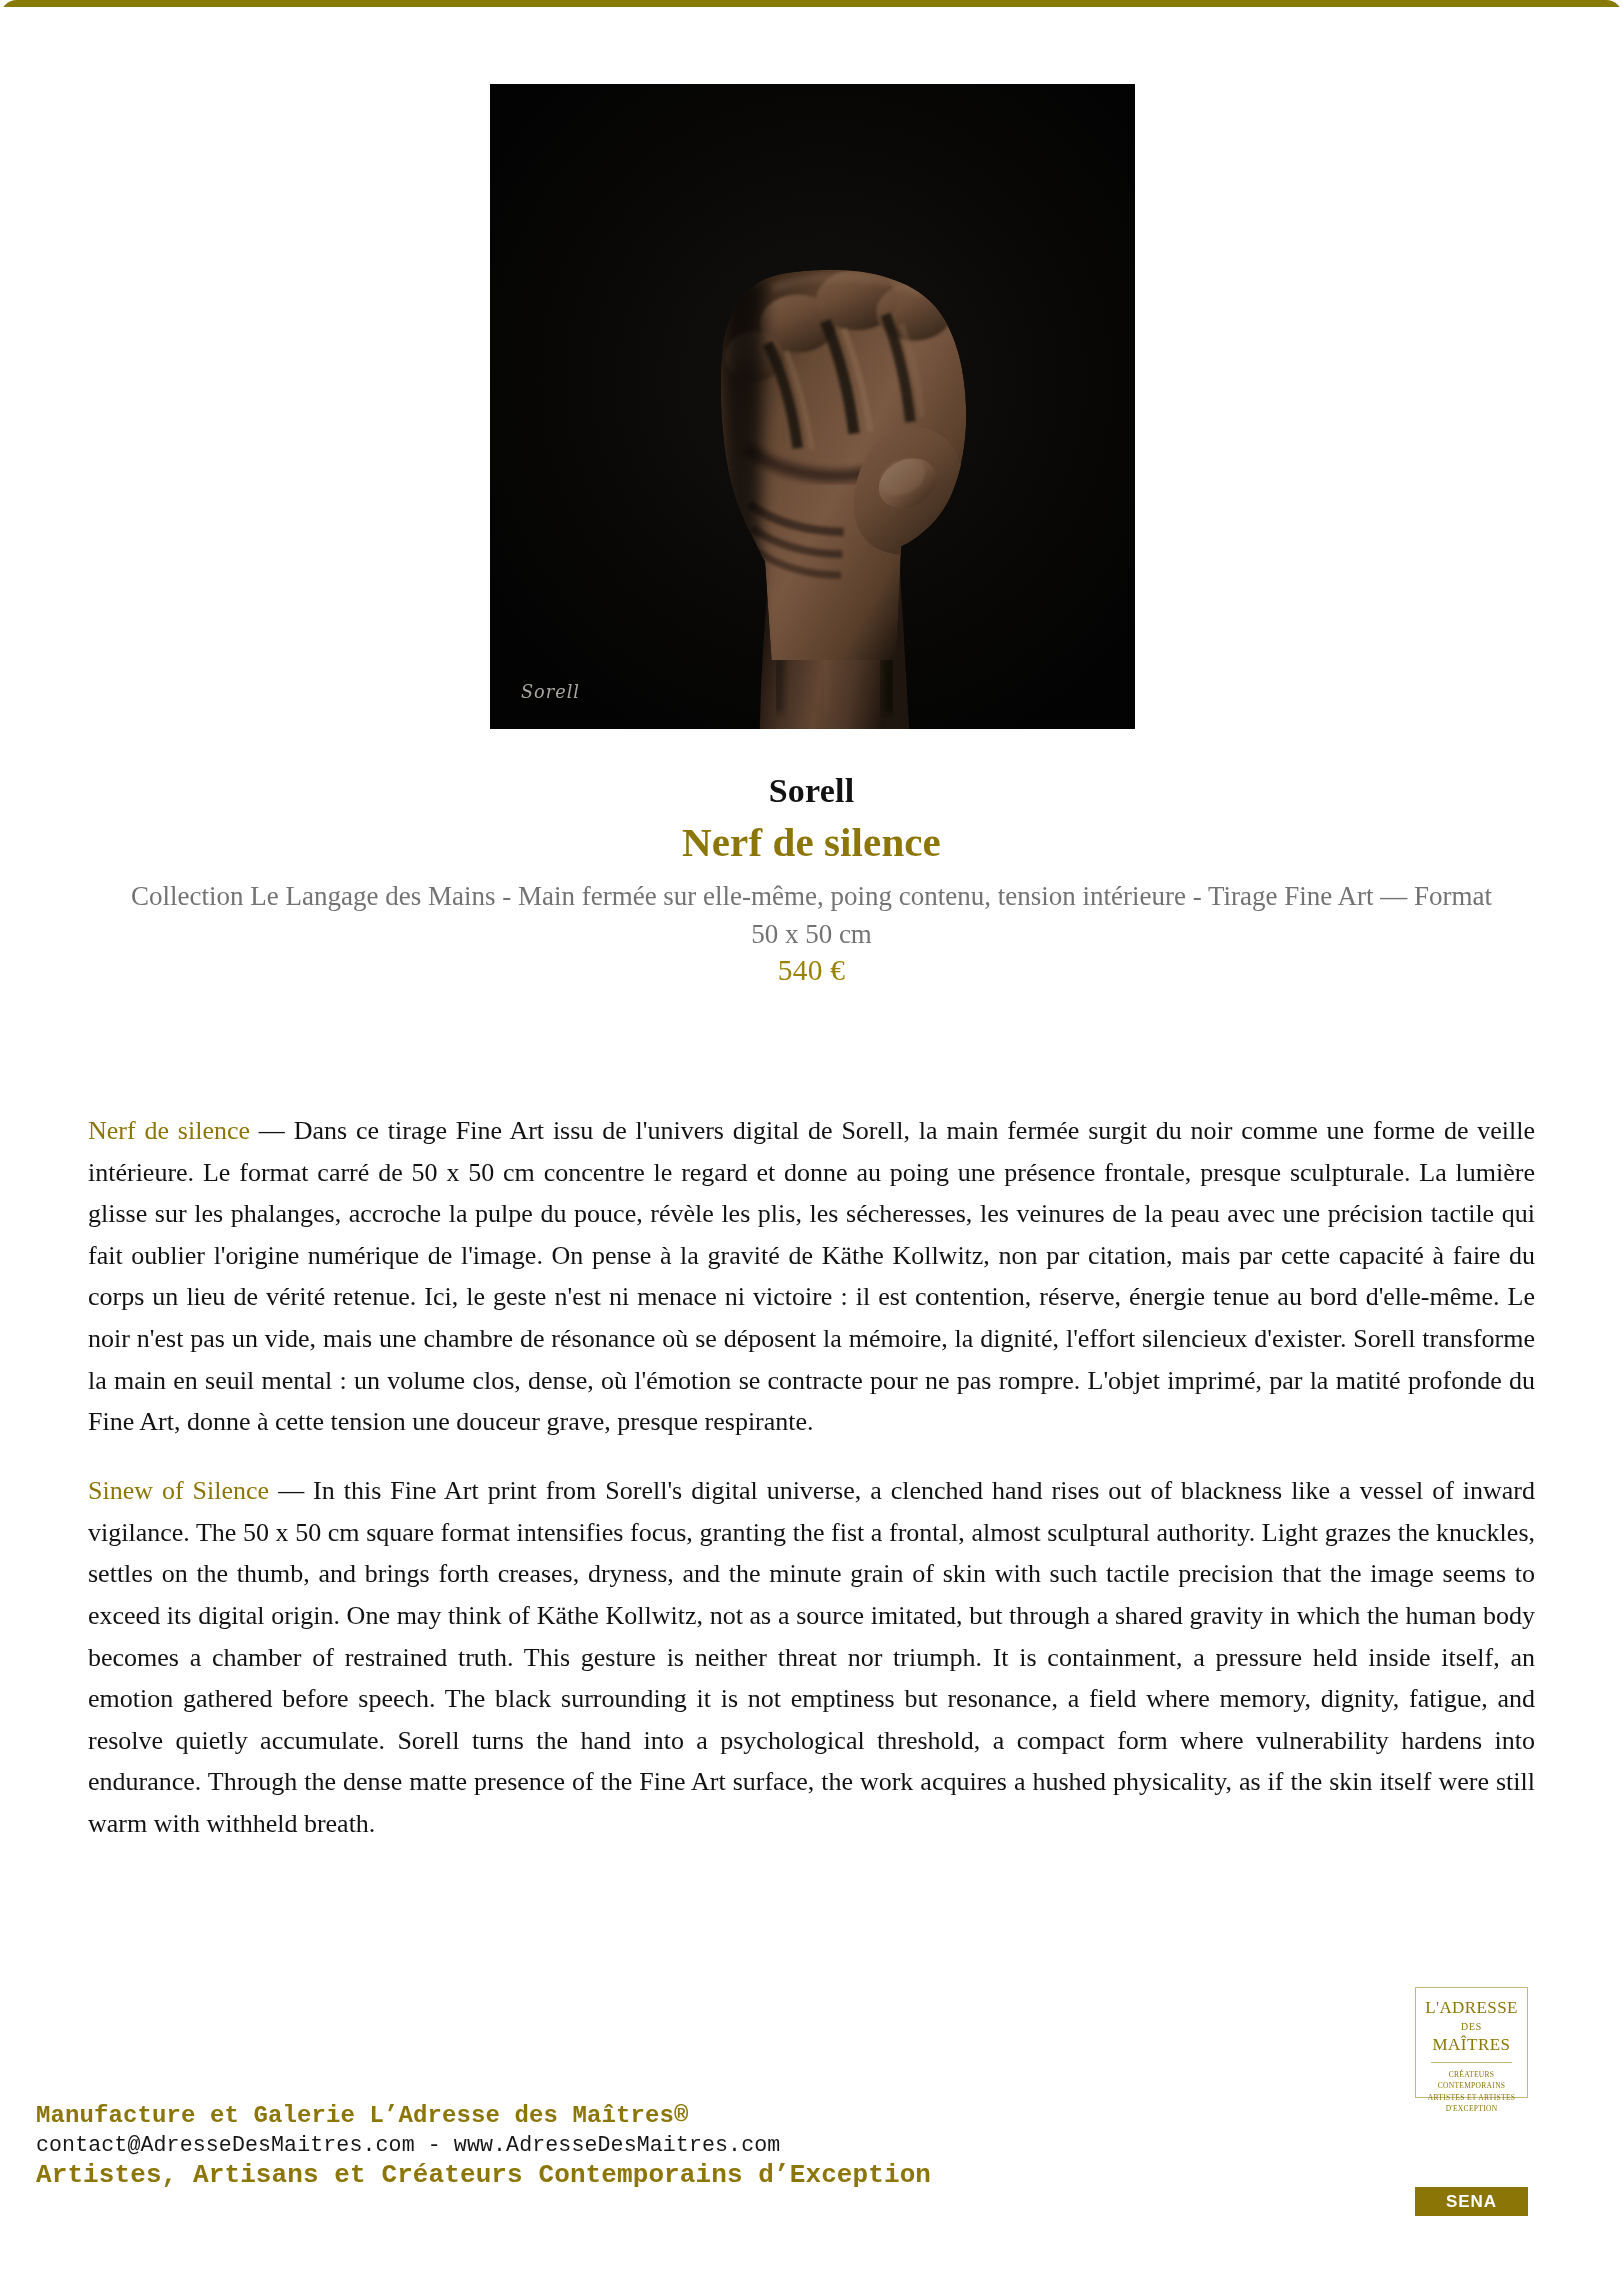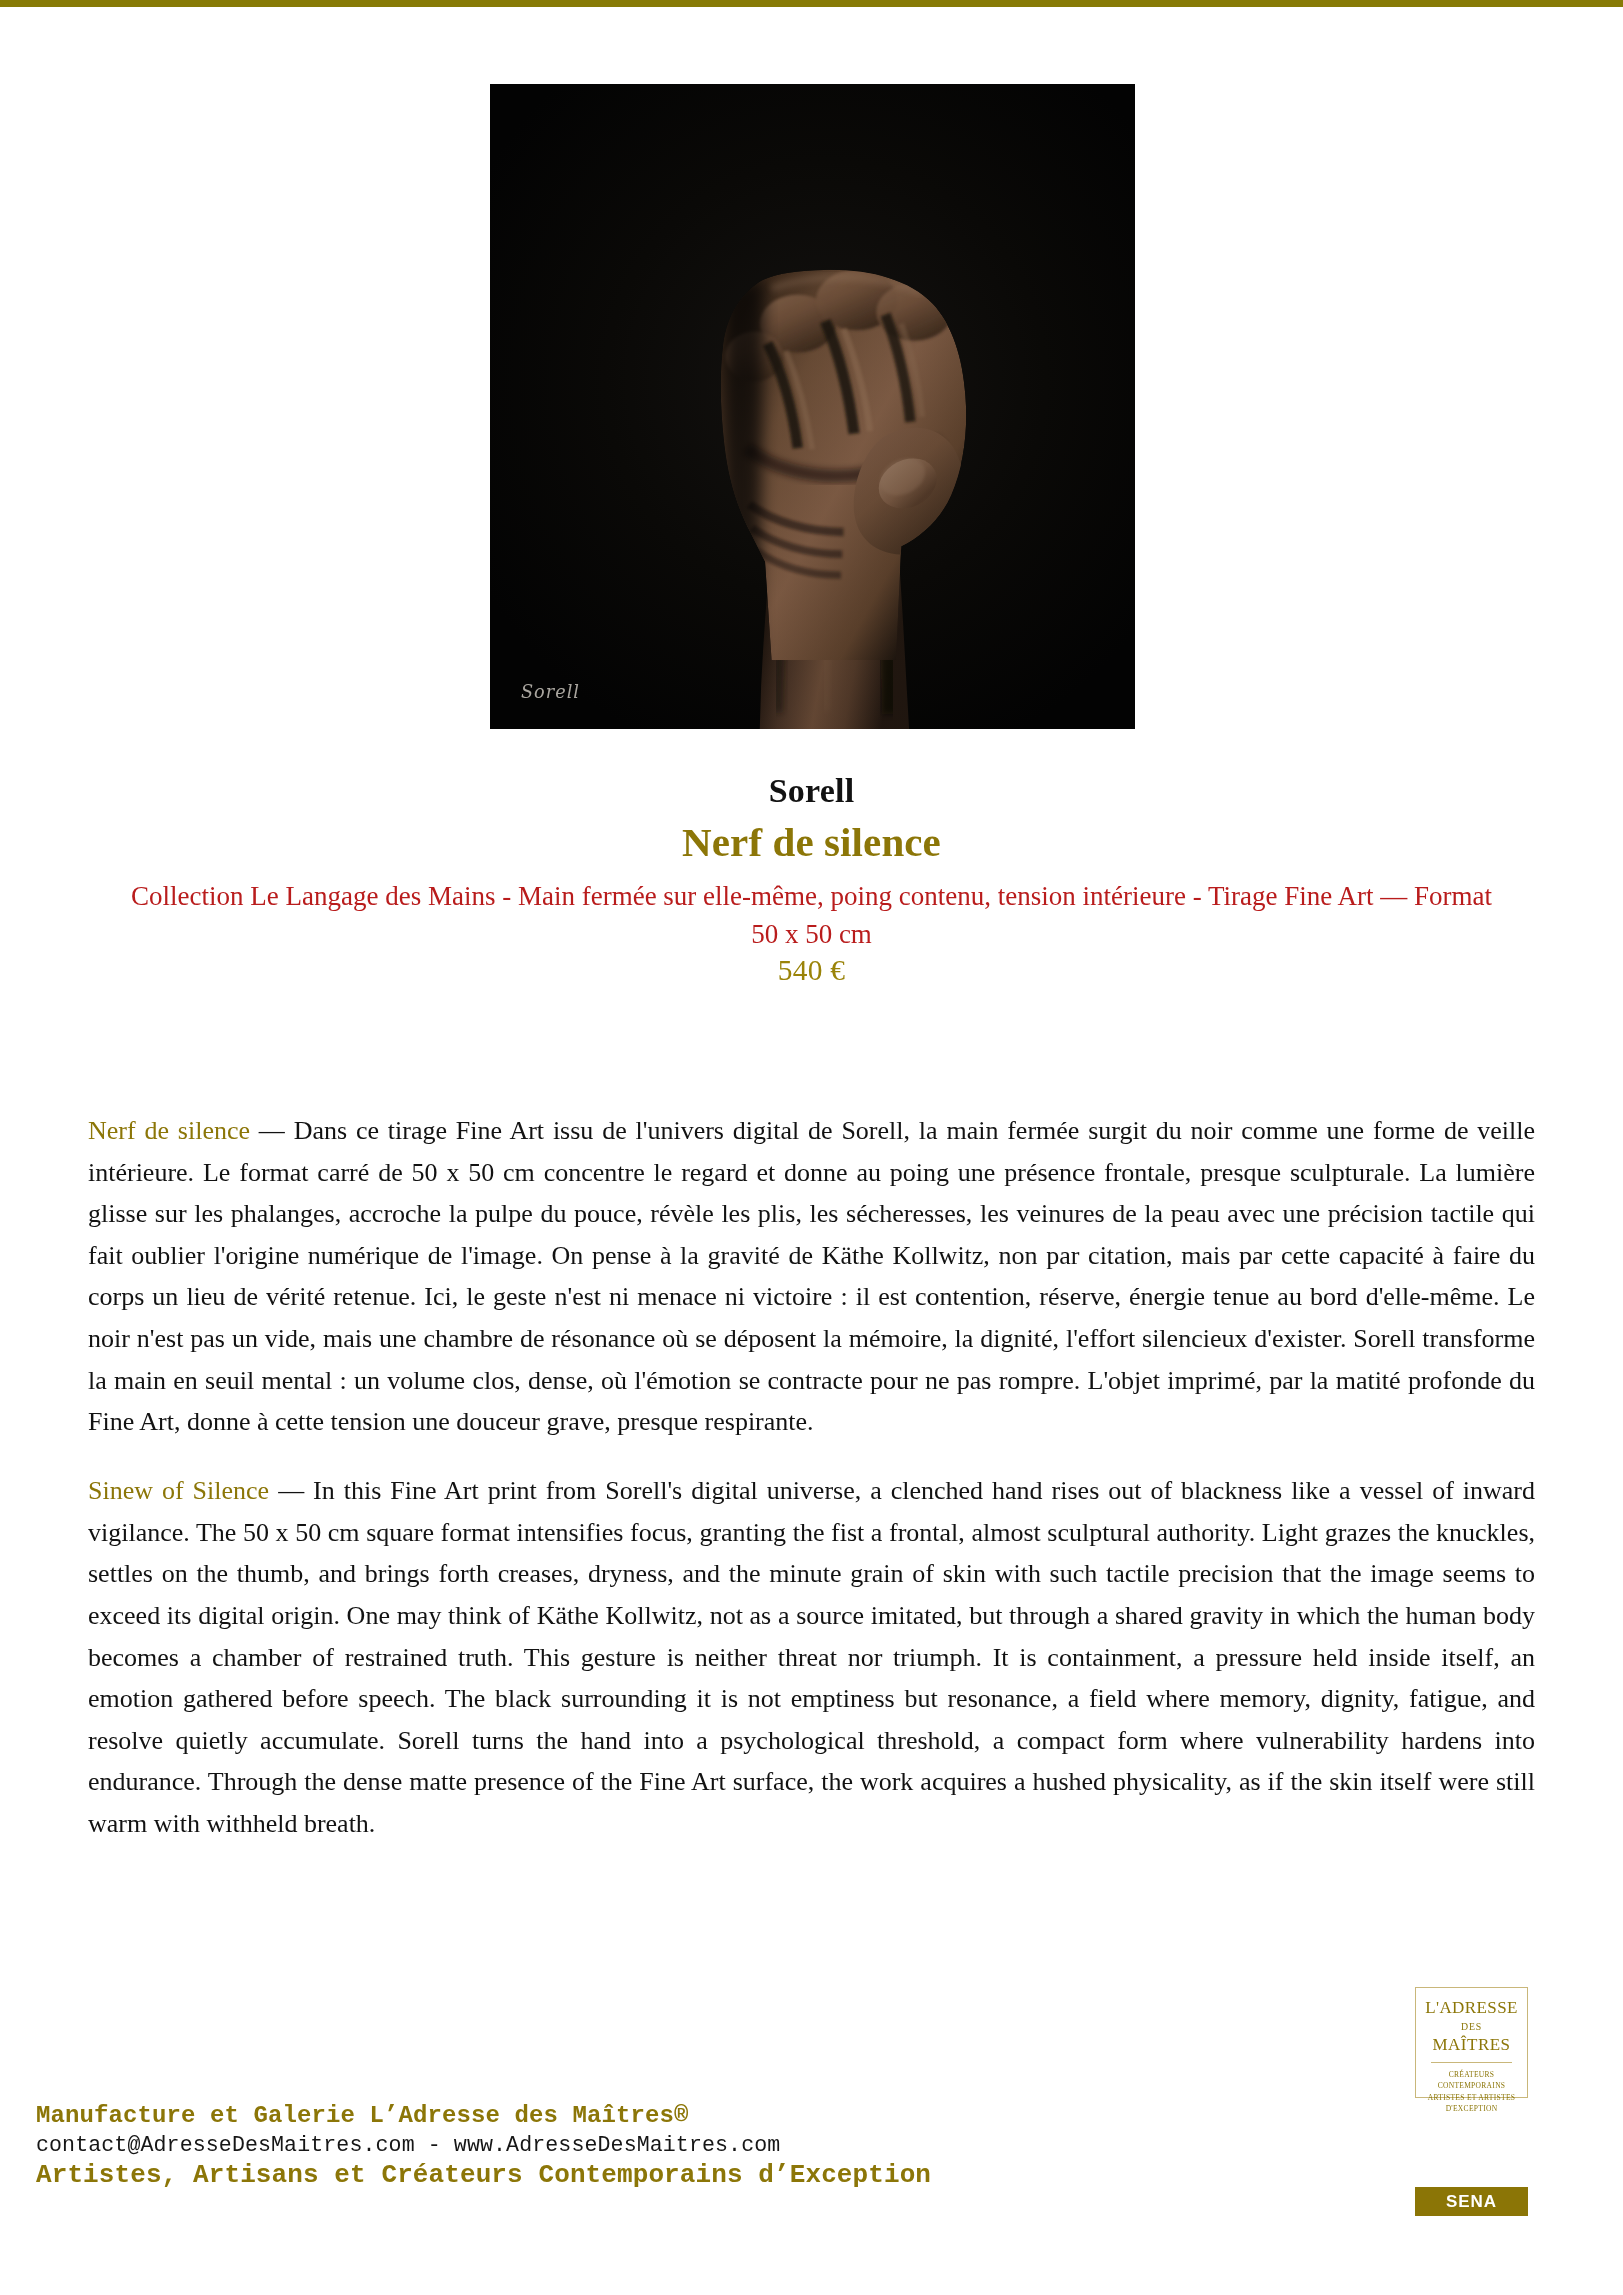--- a/index.html
+++ b/index.html
@@ -11,20 +11,21 @@
     font-family: "Liberation Serif", serif;
     -webkit-font-smoothing: antialiased;
   }
 
   .page {
     position: relative;
     width: 1623px;
     height: 2295px;
     background: #ffffff;
     overflow: hidden;
+    border-radius: 17px;
   }
 
   
   .top-rule {
     position: absolute;
     left: 0; top: 0;
     width: 1623px;
     height: 7.2px;
     background: #877A06;
   }
@@ -78,21 +79,21 @@
     font-weight: bold;
     font-size: 41px;
     color: #8C7608;
     line-height: 1.18;
     margin-top: 7.9px;
     letter-spacing: 0.1px;
   }
   .work-subtitle {
     font-family: "Liberation Serif", serif;
     font-size: 27px;
-    color: #b91c1c;
+    color: #737373;
     line-height: 1.42;
     margin-top: 10.5px;
     padding: 0 39px;
   }
   .work-price {
     font-family: "Liberation Serif", serif;
     font-weight: normal;
     font-size: 29.4px;
     color: #9A8309;
     margin-top: 0;

